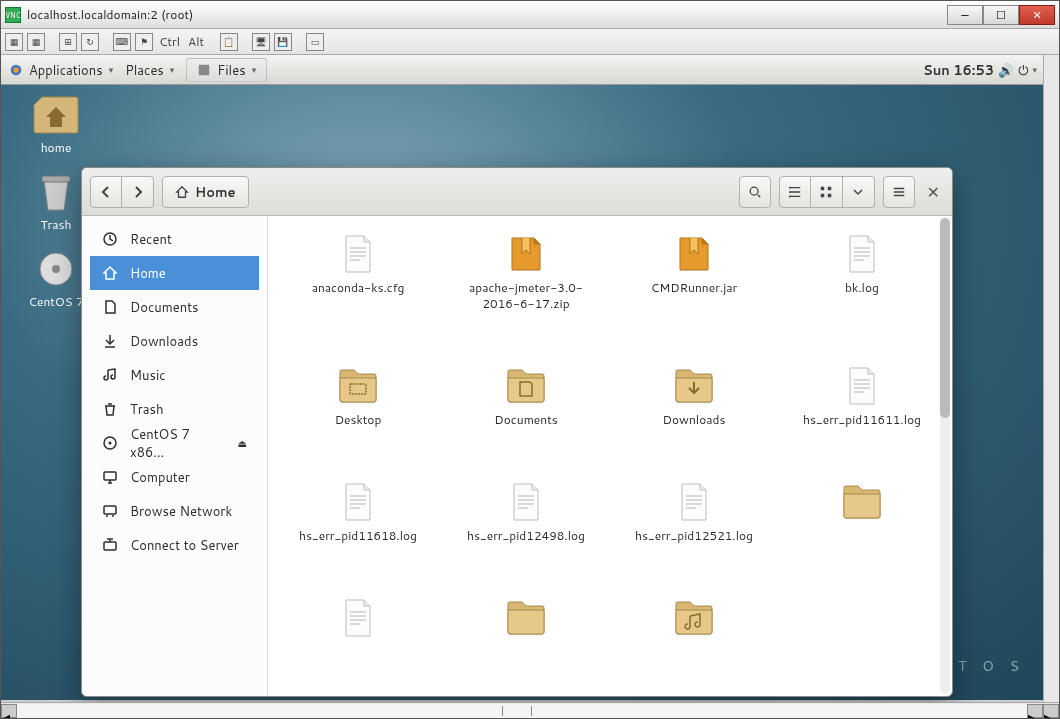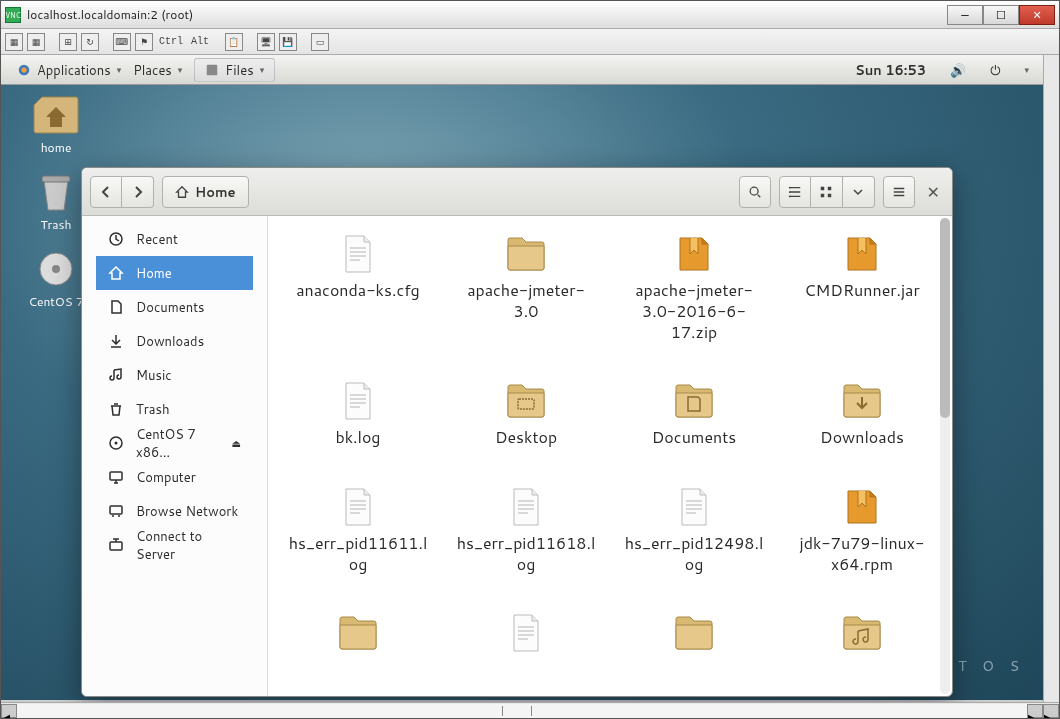--- a/index.html
+++ b/index.html
@@ -9,68 +9,68 @@
 .win7-frame { width: 1060px; height: 719px; background: linear-gradient(#e8e8e8, #d8d8d8); border: 1px solid #555; display: flex; flex-direction: column; }
 .win7-titlebar { height: 28px; background: linear-gradient(#fff, #ddd); display: flex; align-items: center; padding: 0 4px; border-bottom: 1px solid #aaa; }
 .win7-titlebar .vnc-icon { width: 16px; height: 16px; background: #3a5; border: 1px solid #173; margin-right: 6px; font-size:7px; color:#fff; display:flex;align-items:center;justify-content:center;}
 .win7-titlebar .title { font-size: 12px; color: #222; flex: 1; }
 .win7-ctrls { display: flex; gap: 0; margin-left: auto; }
 .win7-ctrls div { width: 36px; height: 20px; display: flex; align-items: center; justify-content: center; font-size: 11px; border: 1px solid #888; background: linear-gradient(#f8f8f8,#d8d8d8);}
 .win7-ctrls .close { background: linear-gradient(#e06050,#c0392b); border-color:#802010; color:#fff; font-weight:bold;}
 .win7-toolbar { height: 26px; background: linear-gradient(#f4f4f4,#e4e4e4); display:flex; align-items:center; padding: 0 4px; gap: 4px; border-bottom:1px solid #aaa;}
 .tb-icon { width:18px; height:18px; border:1px solid #888; background:#eee; font-size:9px; display:flex;align-items:center;justify-content:center; color:#444;}
 .tb-sep { width:6px; }
-.tb-text { font-size:10px; color:#444; padding:0 2px;font-family:Liberation Mono, monospace;}
+.tb-text { font-size:12px; color:#444; padding:0 2px;}
 
 
 .vnc-content { flex:1; position:relative; overflow:hidden; background:#ccc; }
 .vnc-scrolls { position:absolute; bottom:0; left:0; right:0; height:16px; background:#e8e8e8; border-top:1px solid #aaa; display:flex; align-items:center;}
 .vnc-scrolls .thumb { width:16px;height:14px;background:#ccc;border:1px solid #888;}
 .vnc-scrolls .track { flex:1; height:14px; background:#f4f4f4; position:relative;}
 .vnc-scrolls .grip { position:absolute; left:48%; width:30px; height:10px; top:2px; border-left:1px solid #888;border-right:1px solid #888;}
 .vnc-vscroll {position:absolute; right:0; top:0; bottom:16px; width:16px; background:#e8e8e8; border-left:1px solid #aaa;}
 
 
 .gnome { position:absolute; left:0; top:0; width:1044px; height:645px; background: radial-gradient(ellipse at 35% 25%, #7fa8b8 0%, #3a6b82 40%, #1f4659 100%); }
-.gnome-topbar { height:30px; background: linear-gradient(#f4f4f2,#d8d8d4); border-bottom:1px solid #999; display:flex; align-items:center; padding:0 16px; gap:12px; font-size:13px; color:#2e2e2e;}
+.gnome-topbar { height:30px; background: linear-gradient(#f4f4f2,#d8d8d4); border-bottom:1px solid #999; display:flex; align-items:center; padding:0 8px; gap:12px; font-size:13px; color:#2e2e2e;}
 .gnome-topbar .menu { display:flex; align-items:center; gap:6px; cursor:pointer;}
 .gnome-topbar .menu svg{width:14px;height:14px;}
 .gnome-topbar .dd { font-size:9px; color:#666;}
 .gnome-topbar .app-menu { border:1px solid rgba(0,0,0,0.15); border-radius:3px; padding:2px 10px; background:linear-gradient(#eee,#ddd);}
 .gnome-topbar .spacer{flex:1;}
-.gnome-topbar .right{display:flex;align-items:center;gap:24px;}
+.gnome-topbar .right{display:flex;align-items:center;gap:4px;}
 .desktop-icons { position:absolute; top:40px; left:20px; display:flex; flex-direction:column; gap:16px; color:#fff; font-size:12px;}
 .desktop-icons .di { width:70px; text-align:center;}
 .desktop-icons .di .ic { width:48px; height:40px; margin:0 auto 4px;}
 .centos-mark { position:absolute; right:20px; bottom:24px; color:#cfe0e8; opacity:0.6; font-size:14px; letter-spacing:6px; display:flex; align-items:flex-end; gap:12px;}
 .centos-mark .big7{font-size:70px; font-weight:200; line-height:0.8;}
 
 
 .nautilus { position:absolute; left:80px; top:112px; width:872px; height:530px; background:#fff; border:1px solid #8a8a88; border-radius:6px; box-shadow: 0 8px 30px rgba(0,0,0,0.4); display:flex; flex-direction:column; overflow:hidden;}
 .naut-header { height:48px; background: linear-gradient(#efefed,#dcdcd8); border-bottom:1px solid #bbb; display:flex; align-items:center; padding:0 8px; gap:8px;}
 .naut-btn { height:32px; min-width:32px; border:1px solid #b0b0ac; border-radius:4px; background:linear-gradient(#f8f8f6,#e4e4e0); display:flex; align-items:center; justify-content:center; cursor:pointer; font-size:13px; color:#333;}
 .naut-btn-group { display:flex;}
 .naut-btn-group .naut-btn { border-radius:0;}
 .naut-btn-group .naut-btn:first-child{border-radius:4px 0 0 4px;}
 .naut-btn-group .naut-btn:last-child{border-radius:0 4px 4px 0; border-left:none;}
 .naut-btn-group .naut-btn + .naut-btn{border-left:none;}
 .naut-path { padding:0 12px; font-weight:600;}
 .naut-header .spacer{flex:1;}
 .naut-close{cursor:pointer; font-size:16px; color:#555; padding:4px;}
 
 .naut-body { flex:1; display:flex; overflow:hidden;}
-.naut-sidebar { width:186px; border-right:1px solid #ddd; padding:6px 14px; background:#fcfcfc; font-size:13px;}
+.naut-sidebar { width:186px; border-right:1px solid #ddd; padding:6px 8px; background:#fcfcfc; font-size:13px;}
 .sb-item { height:34px; display:flex; align-items:center; padding:0 12px; gap:12px; cursor:pointer; color:#2e2e2e;}
 .sb-item.active { background:#4a90d9; color:#fff;}
 .sb-item .ic{width:16px;height:16px;display:flex;align-items:center;justify-content:center;}
 .sb-item .eject{margin-left:auto; font-size:10px;}
 
 .naut-files { flex:1; position:relative; overflow:hidden;}
 .files-grid { padding:12px 8px; display:grid; grid-template-columns: repeat(4, 1fr); gap:8px 4px; height:100%; overflow-y:auto;}
-.file { display:flex; flex-direction:column; align-items:center; text-align:center; font-size:16px; color:#2a2a2a; cursor:pointer; padding:4px;}
+.file { display:flex; flex-direction:column; align-items:center; text-align:center; font-size:12px; color:#2a2a2a; cursor:pointer; padding:4px;}
 .file .ic { width:44px; height:44px; margin-bottom:4px; display:flex;align-items:center;justify-content:center;}
 .file .name{line-height:1.3; word-break:break-word; max-width:140px;}
 .files-scroll {position:absolute; right:2px; top:2px; bottom:2px; width:10px; background:#eee; border-radius:5px;}
 .files-scroll .th{width:10px;height:200px;background:#bbb;border-radius:5px;}
 svg{display:block;}
 </style>
 </head>
 <body>
 
 <div class="win7-frame">
@@ -324,29 +324,20 @@
                       <path d="M10 4 H28 L34 10 V40 H10 Z" fill="#fcfcfc" stroke="#bbb"></path>
                       <path d="M28 4 V10 H34" fill="#eee" stroke="#bbb"></path>
                       <path d="M14 16 H30 M14 20 H30 M14 24 H30 M14 28 H24" stroke="#ccc" stroke-width="1.5"></path>
                     </svg>
                   </div>
                   <div class="name">anaconda-ks.cfg</div>
                 </div>
                 <div class="file">
                   <div class="ic">
                     <svg viewBox="0 0 44 44">
-                      <path d="M4 14 L4 8 a2 2 0 0 1 2-2 H18 L22 10 H38 a2 2 0 0 1 2 2 V36 a2 2 0 0 1 -2 2 H6 a2 2 0 0 1 -2 -2 Z" fill="#d9b872" stroke="#a88a4a"></path>
-                      <path d="M4 14 H40 V36 a2 2 0 0 1 -2 2 H6 a2 2 0 0 1 -2 -2 Z" fill="#e6c88a" stroke="#a88a4a"></path>
-                    </svg>
-                  </div>
-                  <div class="name">apache-jmeter-3.0</div>
-                </div>
-                <div class="file">
-                  <div class="ic">
-                    <svg viewBox="0 0 44 44">
                       <path d="M8 6 H30 L36 12 V38 H8 Z" fill="#e69a2e" stroke="#b0721c"></path>
                       <path d="M30 6 V12 H36" fill="#c87a1a" stroke="#b0721c"></path>
                       <path d="M18 6 V22 L22 18 L26 22 V6" fill="#f4c060" stroke="#b0721c"></path>
                     </svg>
                   </div>
                   <div class="name">apache-jmeter-3.0-2016-6-17.zip</div>
                 </div>
                 <div class="file">
                   <div class="ic">
                     <svg viewBox="0 0 44 44">
@@ -423,26 +414,26 @@
                       <path d="M10 4 H28 L34 10 V40 H10 Z" fill="#fcfcfc" stroke="#bbb"></path>
                       <path d="M28 4 V10 H34" fill="#eee" stroke="#bbb"></path>
                       <path d="M14 16 H30 M14 20 H30 M14 24 H30 M14 28 H24" stroke="#ccc" stroke-width="1.5"></path>
                     </svg>
                   </div>
                   <div class="name">hs_err_pid12498.log</div>
                 </div>
                 <div class="file">
                   <div class="ic">
                     <svg viewBox="0 0 44 44">
-                      <path d="M8 6 H30 L36 12 V38 H8 Z" fill="#e69a2e" stroke="#b0721c"></path>
-                      <path d="M30 6 V12 H36" fill="#c87a1a" stroke="#b0721c"></path>
-                      <path d="M18 6 V22 L22 18 L26 22 V6" fill="#f4c060" stroke="#b0721c"></path>
-                    </svg>
-                  </div>
-                  <div class="name">jdk-7u79-linux-x64.rpm</div>
+                      <path d="M10 4 H28 L34 10 V40 H10 Z" fill="#fcfcfc" stroke="#bbb"></path>
+                      <path d="M28 4 V10 H34" fill="#eee" stroke="#bbb"></path>
+                      <path d="M14 16 H30 M14 20 H30 M14 24 H30 M14 28 H24" stroke="#ccc" stroke-width="1.5"></path>
+                    </svg>
+                  </div>
+                  <div class="name">hs_err_pid12521.log</div>
                 </div>
                 <div class="file">
                   <div class="ic">
                     <svg viewBox="0 0 44 44">
                       <path d="M4 14 L4 8 a2 2 0 0 1 2-2 H18 L22 10 H38 a2 2 0 0 1 2 2 V36 a2 2 0 0 1 -2 2 H6 a2 2 0 0 1 -2 -2 Z" fill="#d9b872" stroke="#a88a4a"></path>
                       <path d="M4 14 H40 V36 a2 2 0 0 1 -2 2 H6 a2 2 0 0 1 -2 -2 Z" fill="#e6c88a" stroke="#a88a4a"></path>
                     </svg>
                   </div>
                   <div class="name"></div>
                 </div>

